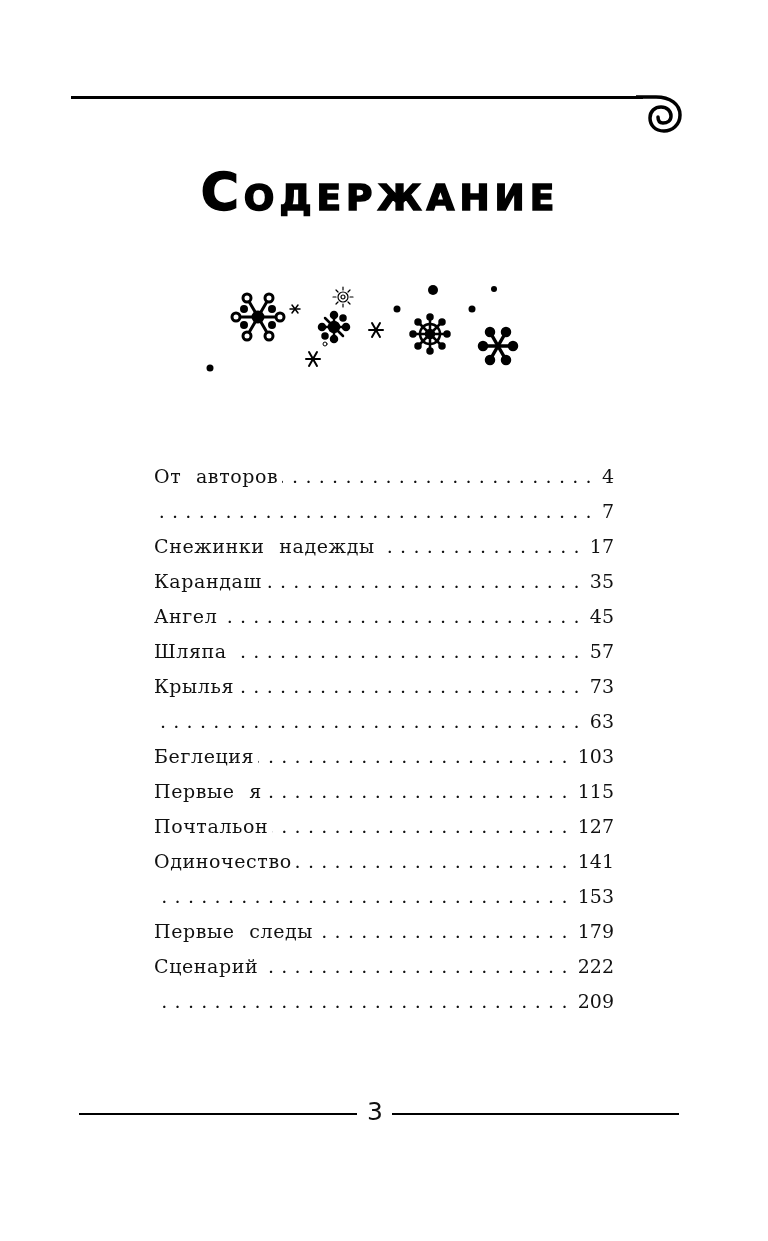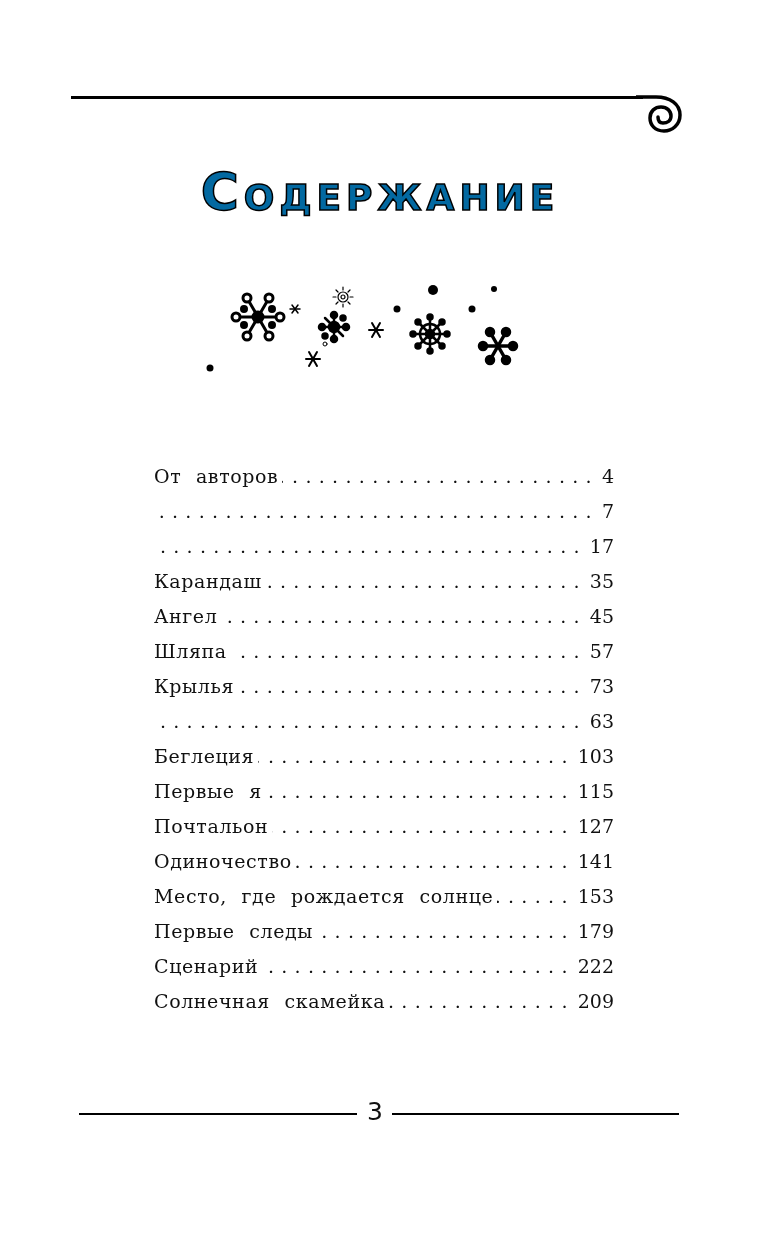--- a/index.html
+++ b/index.html
@@ -33,21 +33,21 @@
     .title {
       position: absolute;
       left: 0;
       width: 760px;
       top: 162px;
       text-align: center;
       font-family: "DejaVu Sans", "Liberation Sans", sans-serif;
       font-weight: bold;
       font-size: 52px;
       letter-spacing: 5px;
-      color: #0369a1;
+      color: #000000;
       margin: 0;
       font-variant: small-caps;
       -webkit-text-stroke: 1.5px #000;
     }
     .snowflakes {
       position: absolute;
       left: 190px;
       top: 275px;
       width: 340px;
       height: 110px;
@@ -225,20 +225,21 @@
   <li class="toc-row">
     <span class="toc-title">От авторов</span>
     <span class="toc-dots">........................................................................</span>
     <span class="toc-page">4</span>
   </li>
   <li class="toc-row">
     <span class="toc-dots">........................................................................</span>
     <span class="toc-page">7</span>
   </li>
   <li class="toc-row">
+    <span class="toc-title">Снежинки надежды</span>
     <span class="toc-dots">........................................................................</span>
     <span class="toc-page">17</span>
   </li>
   <li class="toc-row">
     <span class="toc-title">Карандаш</span>
     <span class="toc-dots">........................................................................</span>
     <span class="toc-page">35</span>
   </li>
   <li class="toc-row">
     <span class="toc-title">Ангел</span>
@@ -273,36 +274,34 @@
     <span class="toc-title">Почтальон</span>
     <span class="toc-dots">........................................................................</span>
     <span class="toc-page">127</span>
   </li>
   <li class="toc-row">
     <span class="toc-title">Одиночество</span>
     <span class="toc-dots">........................................................................</span>
     <span class="toc-page">141</span>
   </li>
   <li class="toc-row">
-    <span class="toc-title">Место, где рождается солнце</span>
     <span class="toc-dots">........................................................................</span>
     <span class="toc-page">153</span>
   </li>
   <li class="toc-row">
     <span class="toc-title">Первые следы</span>
     <span class="toc-dots">........................................................................</span>
     <span class="toc-page">179</span>
   </li>
   <li class="toc-row">
     <span class="toc-title">Сценарий</span>
     <span class="toc-dots">........................................................................</span>
     <span class="toc-page">222</span>
   </li>
   <li class="toc-row">
-    <span class="toc-title">Солнечная скамейка</span>
     <span class="toc-dots">........................................................................</span>
     <span class="toc-page">209</span>
   </li>
 </ul>
 
 <div class="bottom-rule left"></div>
 <div class="page-number">3</div>
 <div class="bottom-rule right"></div>
 
 </body></html>

